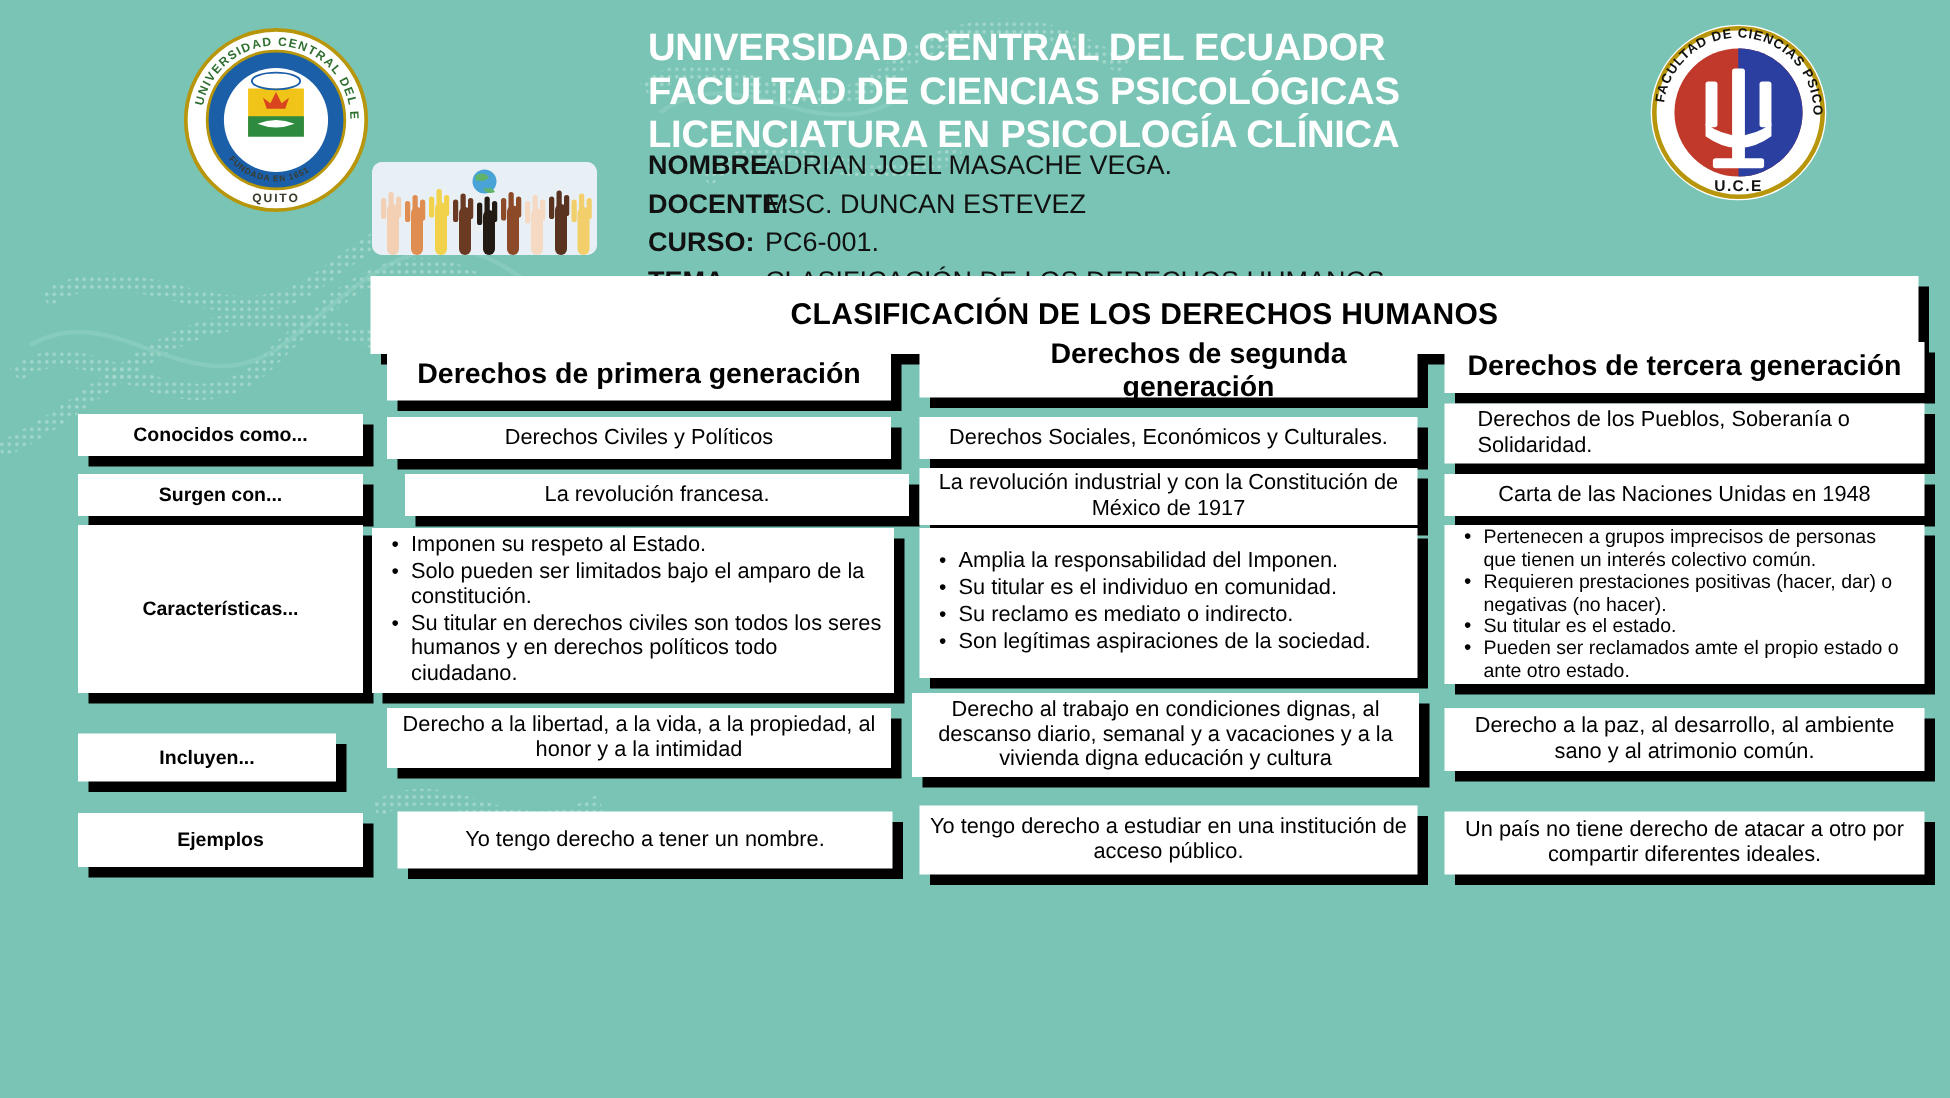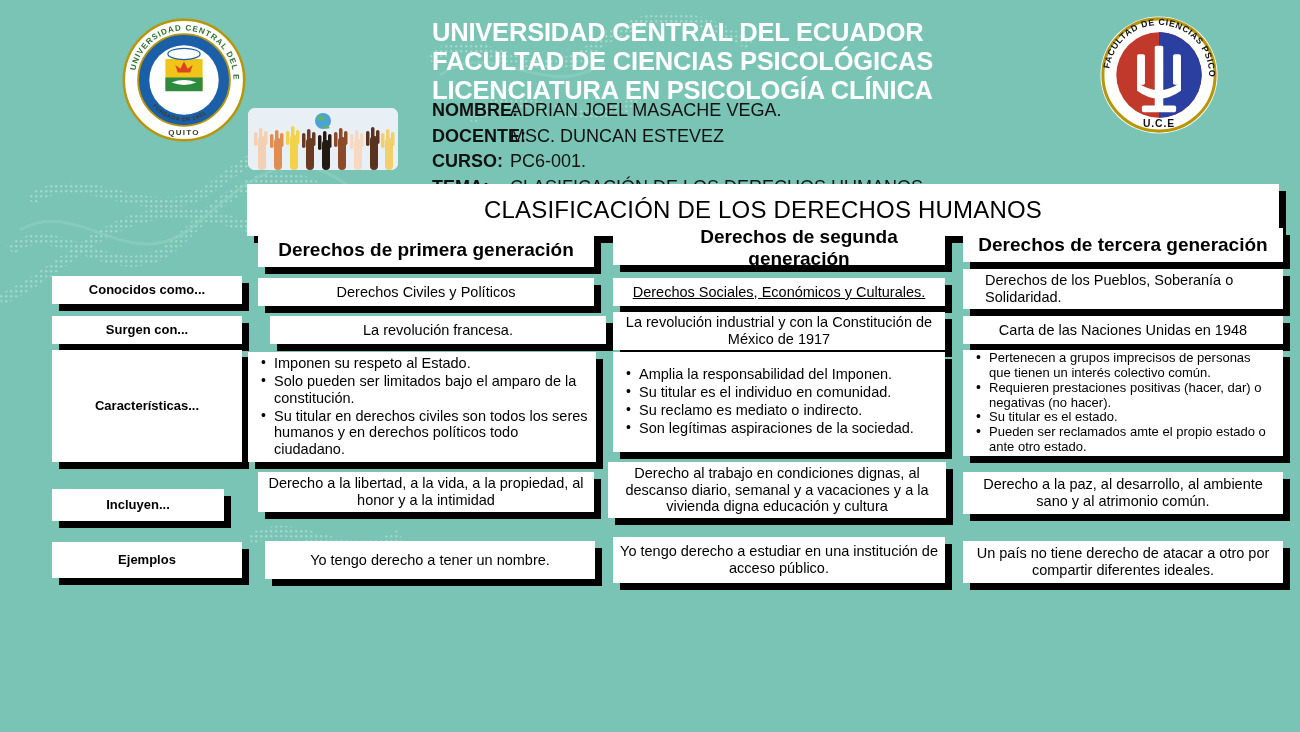--- a/index.html
+++ b/index.html
@@ -45,21 +45,21 @@
     letter-spacing: -0.2px;
   }
   .meta { position: absolute; left: 432px; top: 98px; width: 680px; font-size: 18px; color: #111; }
   .meta-row { display: flex; align-items: baseline; line-height: 1.42; }
   .meta-key { font-weight: bold; width: 78px; flex: none; }
   .meta-val { }
 
   
   .main-title {
     left: 247px; top: 184px; width: 1032px; height: 52px;
-    font-size: 24px; font-weight: normal; letter-spacing: 0.2px;
+    font-size: 20px; font-weight: bold; letter-spacing: 0.2px;
   }
 
   
   .colhead { font-size: 19px; font-weight: bold; }
   .ch1 { left: 258px; top: 233px; width: 336px; height: 34px; }
   .ch2 { left: 613px; top: 231px; width: 332px; height: 34px; padding-left: 46px; }
   .ch3 { left: 963px; top: 228px; width: 320px; height: 34px; }
 
   
   .rlabel { font-size: 13px; font-weight: bold; }
@@ -68,21 +68,21 @@
   .rl3 { left: 52px; top: 350px; width: 190px; height: 112px; }
   .rl4 { left: 52px; top: 489px; width: 172px; height: 32px; text-align: right; }
   .rl5 { left: 52px; top: 542px; width: 190px; height: 36px; }
 
   
   .cell { font-size: 14.5px; }
   .cell-sm { font-size: 13px; }
 
   
   .c1r1 { left: 258px; top: 278px; width: 336px; height: 28px; }
-  .c2r1 { left: 613px; top: 278px; width: 332px; height: 28px; text-decoration: underline; }
+  .c2r1 { left: 613px; top: 278px; width: 332px; height: 28px; }
   .c3r1 { left: 963px; top: 269px; width: 320px; height: 40px; padding-left: 22px; }
   
   .c1r2 { left: 270px; top: 316px; width: 336px; height: 28px; }
   .c2r2 { left: 613px; top: 312px; width: 332px; height: 38px; }
   .c3r2 { left: 963px; top: 316px; width: 320px; height: 28px; }
   
   .c1r3 { left: 248px; top: 352px; width: 348px; height: 110px; }
   .c2r3 { left: 613px; top: 352px; width: 332px; height: 100px; }
   .c3r3 { left: 963px; top: 350px; width: 320px; height: 106px; }
   

